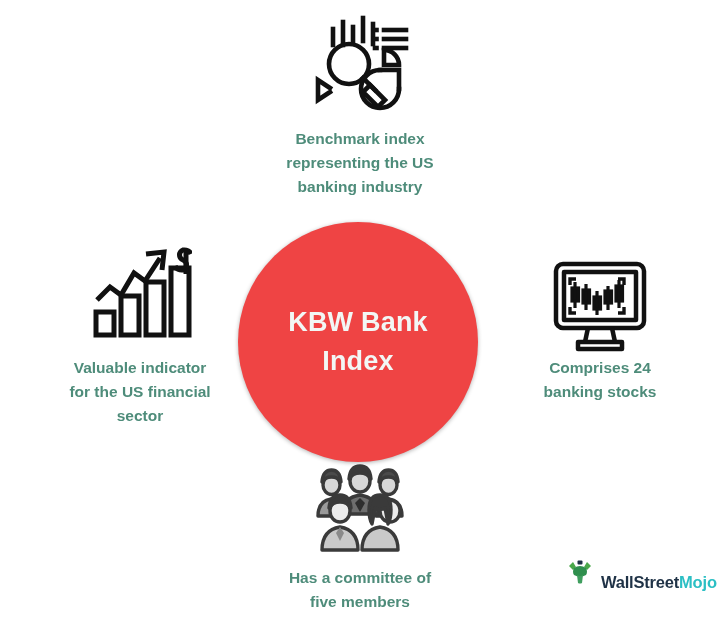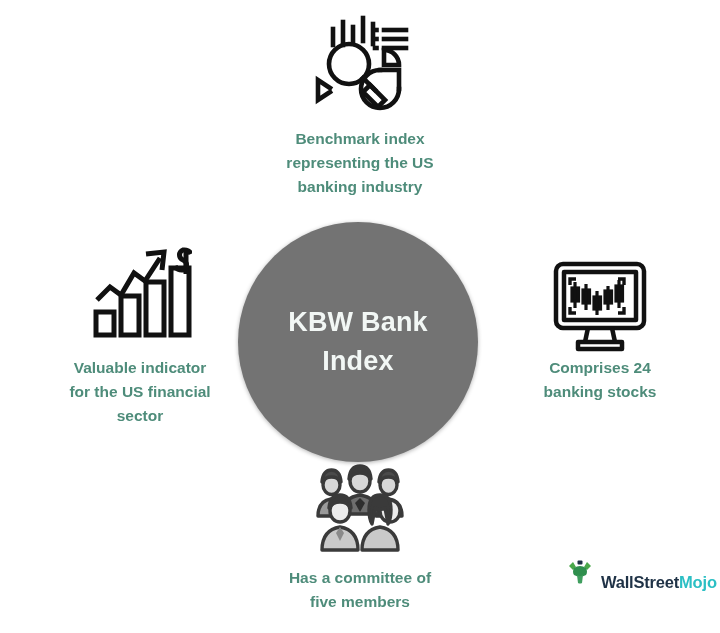--- a/index.html
+++ b/index.html
@@ -21,21 +21,21 @@
   }
 
   
   .center-circle {
     position: absolute;
     left: 238px;
     top: 222px;
     width: 240px;
     height: 240px;
     border-radius: 50%;
-    background: #737373;
+    background: #ef4444;
     box-shadow: 0 1px 4px rgba(0,0,0,0.30);
     display: flex;
     align-items: center;
     justify-content: center;
     text-align: center;
     box-sizing: border-box;
   }
   .center-title {
     color: #f2f7f5;
     font-size: 27px;

